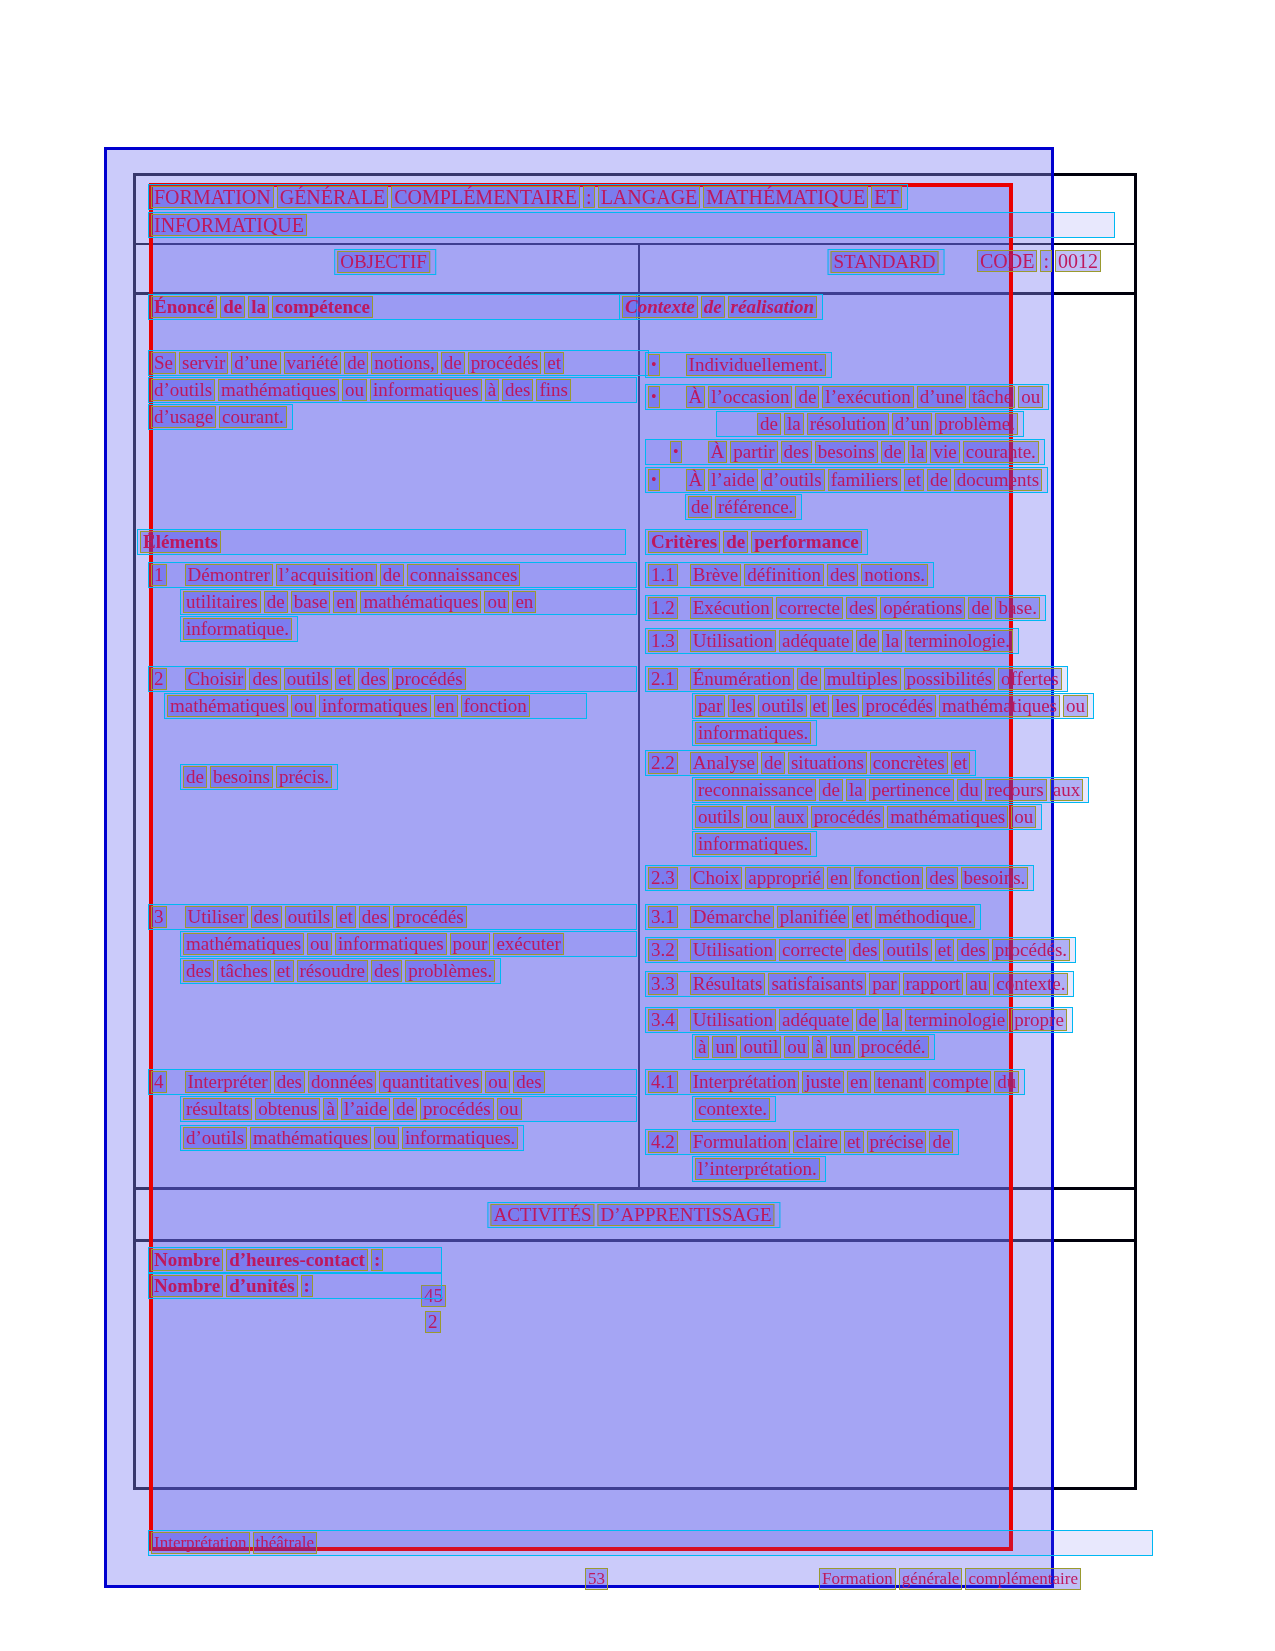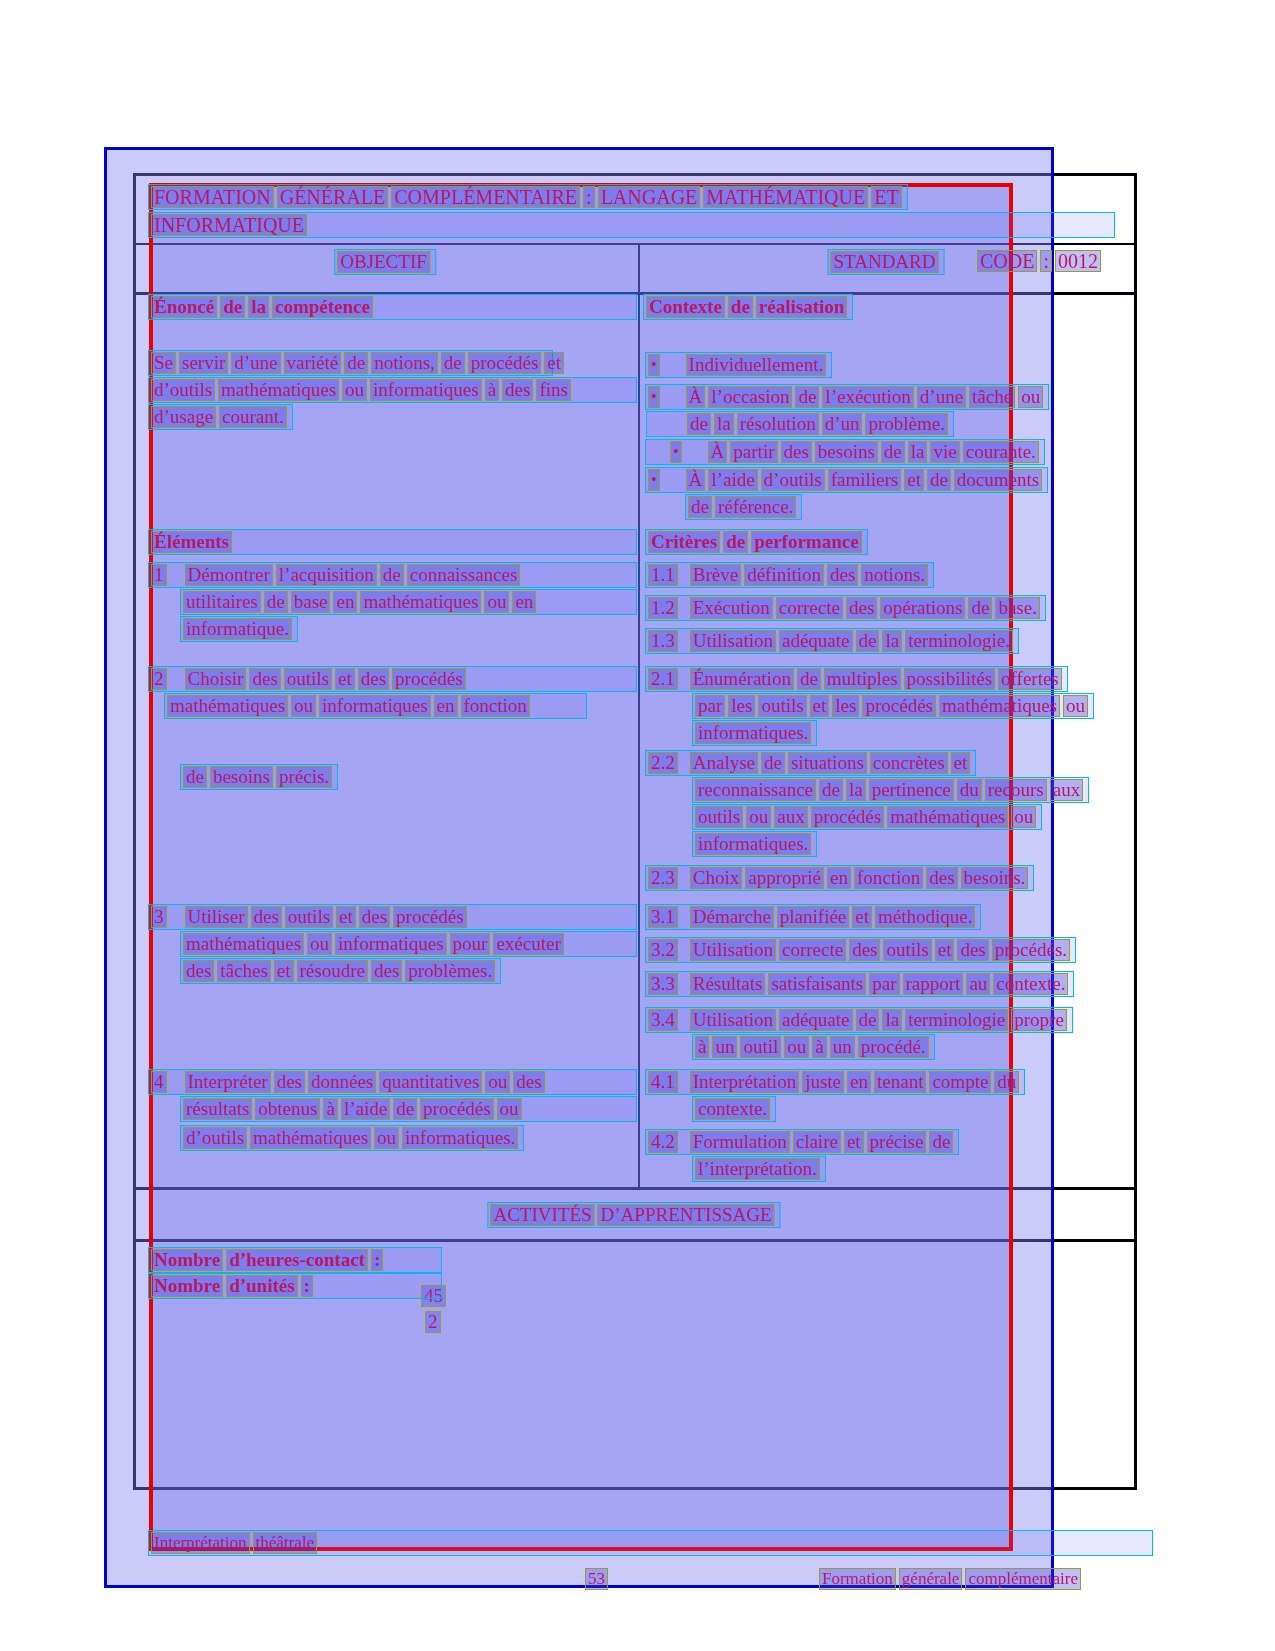--- a/index.html
+++ b/index.html
@@ -44,40 +44,40 @@
 
   <div class="ov-lav"></div>
   <div class="ov-red"></div>
 
   <div class="strips" id="strips">
       <div class="strip" style="left: 148px; top: 184px; font-size: 20px;"><span class="w">FORMATION</span><span class="w">GÉNÉRALE</span><span class="w">COMPLÉMENTAIRE</span><span class="w">:</span><span class="w">LANGAGE</span><span class="w">MATHÉMATIQUE</span><span class="w">ET</span></div>
       <div class="strip" style="left: 148px; top: 212px; width: 967px; font-size: 20px;"><span class="w">INFORMATIQUE</span><span class="part-abs" style="left: 828px;"><span class="w">CODE</span><span class="w">:</span><span class="w">0012</span></span></div>
       <div class="strip ctr" style="left: 385px; top: 249px;"><span class="w">OBJECTIF</span></div>
       <div class="strip ctr" style="left: 886px; top: 249px;"><span class="w">STANDARD</span></div>
       <div class="strip" style="left: 148px; top: 294px; width: 489px;"><span class="w b">Énoncé</span><span class="w b">de</span><span class="w b">la</span><span class="w b">compétence</span></div>
-      <div class="strip" style="left: 148px; top: 350px; width: 405px;"><span class="w">Se</span><span class="w">servir</span><span class="w">d’une</span><span class="w">variété</span><span class="w">de</span><span class="w">notions,</span><span class="w">de</span><span class="w">procédés</span><span class="w">et</span></div>
+      <div class="strip" style="left: 148px; top: 350px; width: 501px;"><span class="w">Se</span><span class="w">servir</span><span class="w">d’une</span><span class="w">variété</span><span class="w">de</span><span class="w">notions,</span><span class="w">de</span><span class="w">procédés</span><span class="w">et</span></div>
       <div class="strip" style="left: 148px; top: 377px; width: 489px;"><span class="w">d’outils</span><span class="w">mathématiques</span><span class="w">ou</span><span class="w">informatiques</span><span class="w">à</span><span class="w">des</span><span class="w">fins</span></div>
       <div class="strip" style="left: 148px; top: 404px;"><span class="w">d’usage</span><span class="w">courant.</span></div>
-      <div class="strip" style="left: 148px; top: 529px; width: 489px;"><span class="w b">Éléments</span></div>
+      <div class="strip" style="left: 137px; top: 529px; width: 489px;"><span class="w b">Éléments</span></div>
       <div class="strip" style="left: 148px; top: 562px; width: 489px;"><span class="w pfx-l">1</span><span class="w">Démontrer</span><span class="w">l’acquisition</span><span class="w">de</span><span class="w">connaissances</span></div>
       <div class="strip" style="left: 180px; top: 589px; width: 457px;"><span class="w">utilitaires</span><span class="w">de</span><span class="w">base</span><span class="w">en</span><span class="w">mathématiques</span><span class="w">ou</span><span class="w">en</span></div>
       <div class="strip" style="left: 180px; top: 616px;"><span class="w">informatique.</span></div>
       <div class="strip" style="left: 148px; top: 666px; width: 489px;"><span class="w pfx-l">2</span><span class="w">Choisir</span><span class="w">des</span><span class="w">outils</span><span class="w">et</span><span class="w">des</span><span class="w">procédés</span></div>
       <div class="strip" style="left: 164px; top: 693px; width: 423px;"><span class="w">mathématiques</span><span class="w">ou</span><span class="w">informatiques</span><span class="w">en</span><span class="w">fonction</span></div>
       <div class="strip" style="left: 180px; top: 720px; margin-top: 44px;"><span class="w">de</span><span class="w">besoins</span><span class="w">précis.</span></div>
       <div class="strip" style="left: 148px; top: 904px; width: 489px;"><span class="w pfx-l">3</span><span class="w">Utiliser</span><span class="w">des</span><span class="w">outils</span><span class="w">et</span><span class="w">des</span><span class="w">procédés</span></div>
       <div class="strip" style="left: 180px; top: 931px; width: 457px;"><span class="w">mathématiques</span><span class="w">ou</span><span class="w">informatiques</span><span class="w">pour</span><span class="w">exécuter</span></div>
       <div class="strip" style="left: 180px; top: 958px;"><span class="w">des</span><span class="w">tâches</span><span class="w">et</span><span class="w">résoudre</span><span class="w">des</span><span class="w">problèmes.</span></div>
       <div class="strip" style="left: 148px; top: 1069px; width: 489px;"><span class="w pfx-l">4</span><span class="w">Interpréter</span><span class="w">des</span><span class="w">données</span><span class="w">quantitatives</span><span class="w">ou</span><span class="w">des</span></div>
       <div class="strip" style="left: 180px; top: 1096px; width: 457px;"><span class="w">résultats</span><span class="w">obtenus</span><span class="w">à</span><span class="w">l’aide</span><span class="w">de</span><span class="w">procédés</span><span class="w">ou</span></div>
       <div class="strip" style="left: 180px; top: 1125px;"><span class="w">d’outils</span><span class="w">mathématiques</span><span class="w">ou</span><span class="w">informatiques.</span></div>
-      <div class="strip" style="left: 643px; top: 294px;"><span class="w b">Contexte</span><span class="w b">de</span><span class="w b">réalisation</span></div>
+      <div class="strip" style="left: 619px; top: 294px; font-style: italic;"><span class="w b">Contexte</span><span class="w b">de</span><span class="w b">réalisation</span></div>
       <div class="strip" style="left: 645px; top: 352px;"><span class="w pfx-b">•</span><span class="w">Individuellement.</span></div>
       <div class="strip" style="left: 645px; top: 384px;"><span class="w pfx-b">•</span><span class="w">À</span><span class="w">l’occasion</span><span class="w">de</span><span class="w">l’exécution</span><span class="w">d’une</span><span class="w">tâche</span><span class="w">ou</span></div>
-      <div class="strip" style="left: 646px; top: 411px; padding-left: 40px;"><span class="w">de</span><span class="w">la</span><span class="w">résolution</span><span class="w">d’un</span><span class="w">problème.</span></div>
+      <div class="strip" style="left: 716px; top: 411px; padding-left: 40px;"><span class="w">de</span><span class="w">la</span><span class="w">résolution</span><span class="w">d’un</span><span class="w">problème.</span></div>
       <div class="strip" style="left: 645px; top: 439px; padding-left: 24px;"><span class="w pfx-b">•</span><span class="w">À</span><span class="w">partir</span><span class="w">des</span><span class="w">besoins</span><span class="w">de</span><span class="w">la</span><span class="w">vie</span><span class="w">courante.</span></div>
       <div class="strip" style="left: 645px; top: 467px;"><span class="w pfx-b">•</span><span class="w">À</span><span class="w">l’aide</span><span class="w">d’outils</span><span class="w">familiers</span><span class="w">et</span><span class="w">de</span><span class="w">documents</span></div>
       <div class="strip" style="left: 685px; top: 494px;"><span class="w">de</span><span class="w">référence.</span></div>
       <div class="strip" style="left: 645px; top: 529px;"><span class="w b">Critères</span><span class="w b">de</span><span class="w b">performance</span></div>
       <div class="strip" style="left: 645px; top: 562px;"><span class="w pfx-r">1.1</span><span class="w">Brève</span><span class="w">définition</span><span class="w">des</span><span class="w">notions.</span></div>
       <div class="strip" style="left: 645px; top: 595px;"><span class="w pfx-r">1.2</span><span class="w">Exécution</span><span class="w">correcte</span><span class="w">des</span><span class="w">opérations</span><span class="w">de</span><span class="w">base.</span></div>
       <div class="strip" style="left: 645px; top: 628px;"><span class="w pfx-r">1.3</span><span class="w">Utilisation</span><span class="w">adéquate</span><span class="w">de</span><span class="w">la</span><span class="w">terminologie.</span></div>
       <div class="strip" style="left: 645px; top: 666px;"><span class="w pfx-r">2.1</span><span class="w">Énumération</span><span class="w">de</span><span class="w">multiples</span><span class="w">possibilités</span><span class="w">offertes</span></div>
       <div class="strip" style="left: 692px; top: 693px;"><span class="w">par</span><span class="w">les</span><span class="w">outils</span><span class="w">et</span><span class="w">les</span><span class="w">procédés</span><span class="w">mathématiques</span><span class="w">ou</span></div>
       <div class="strip" style="left: 692px; top: 720px;"><span class="w">informatiques.</span></div>

